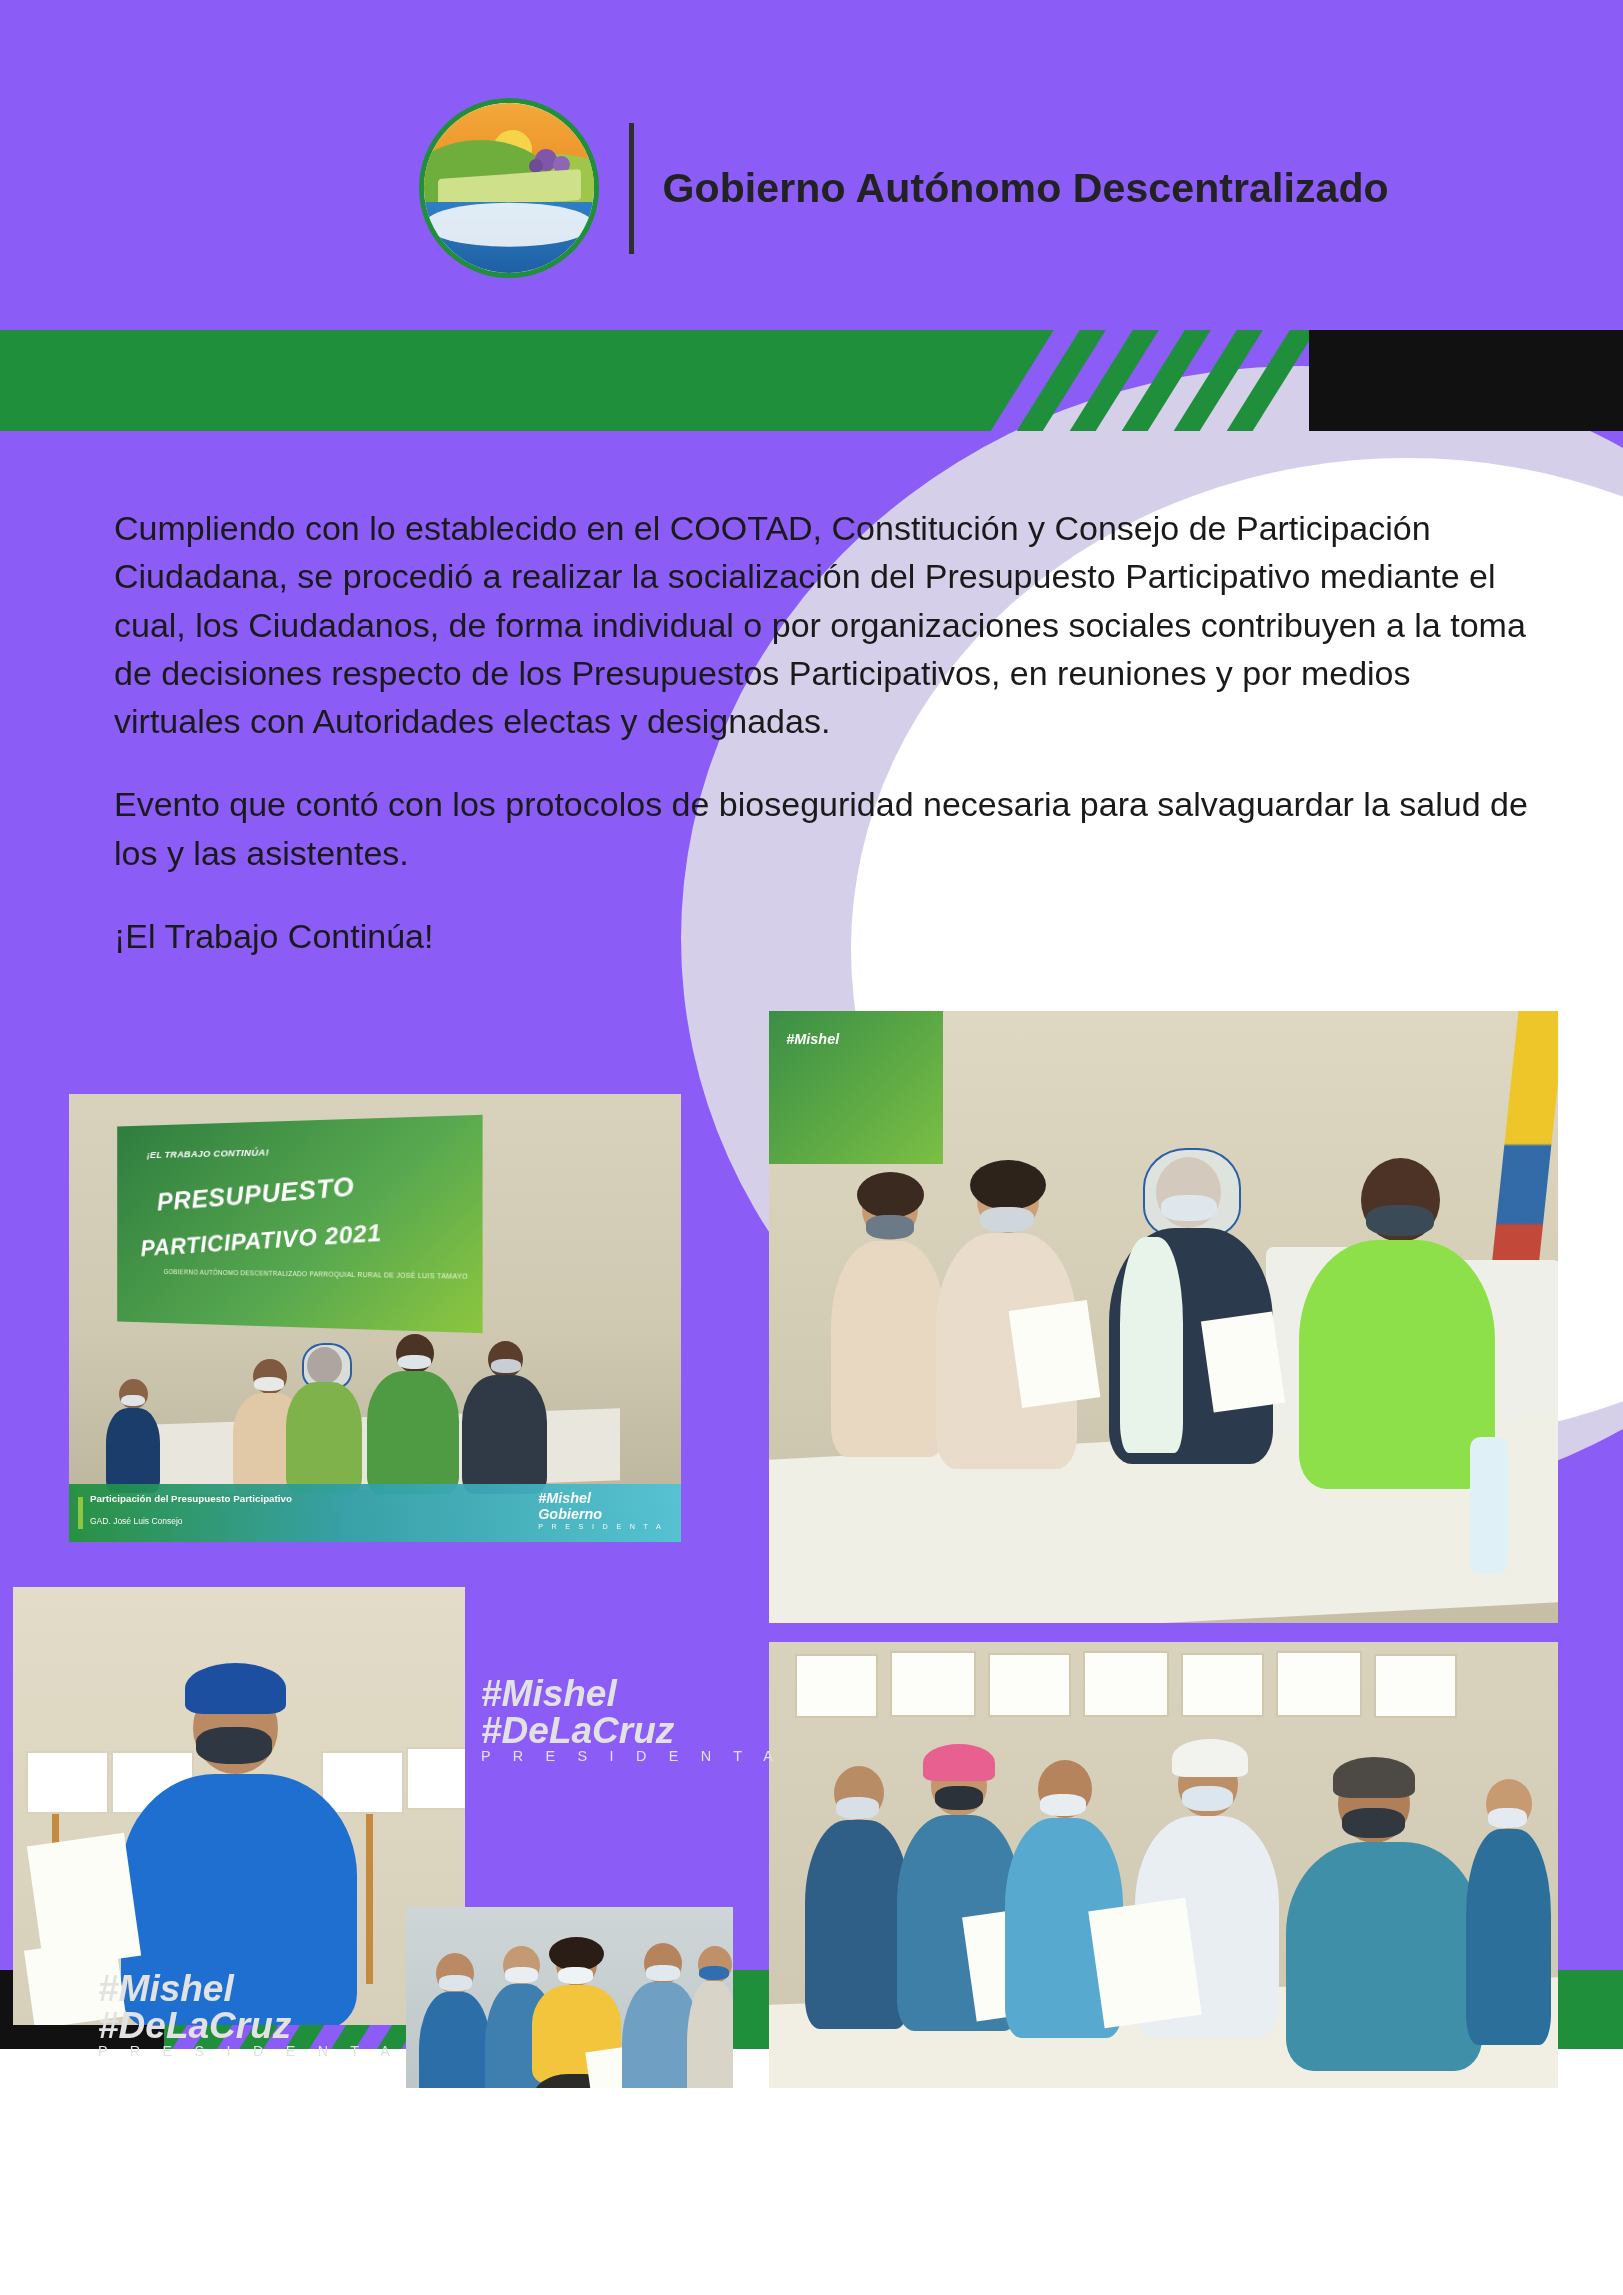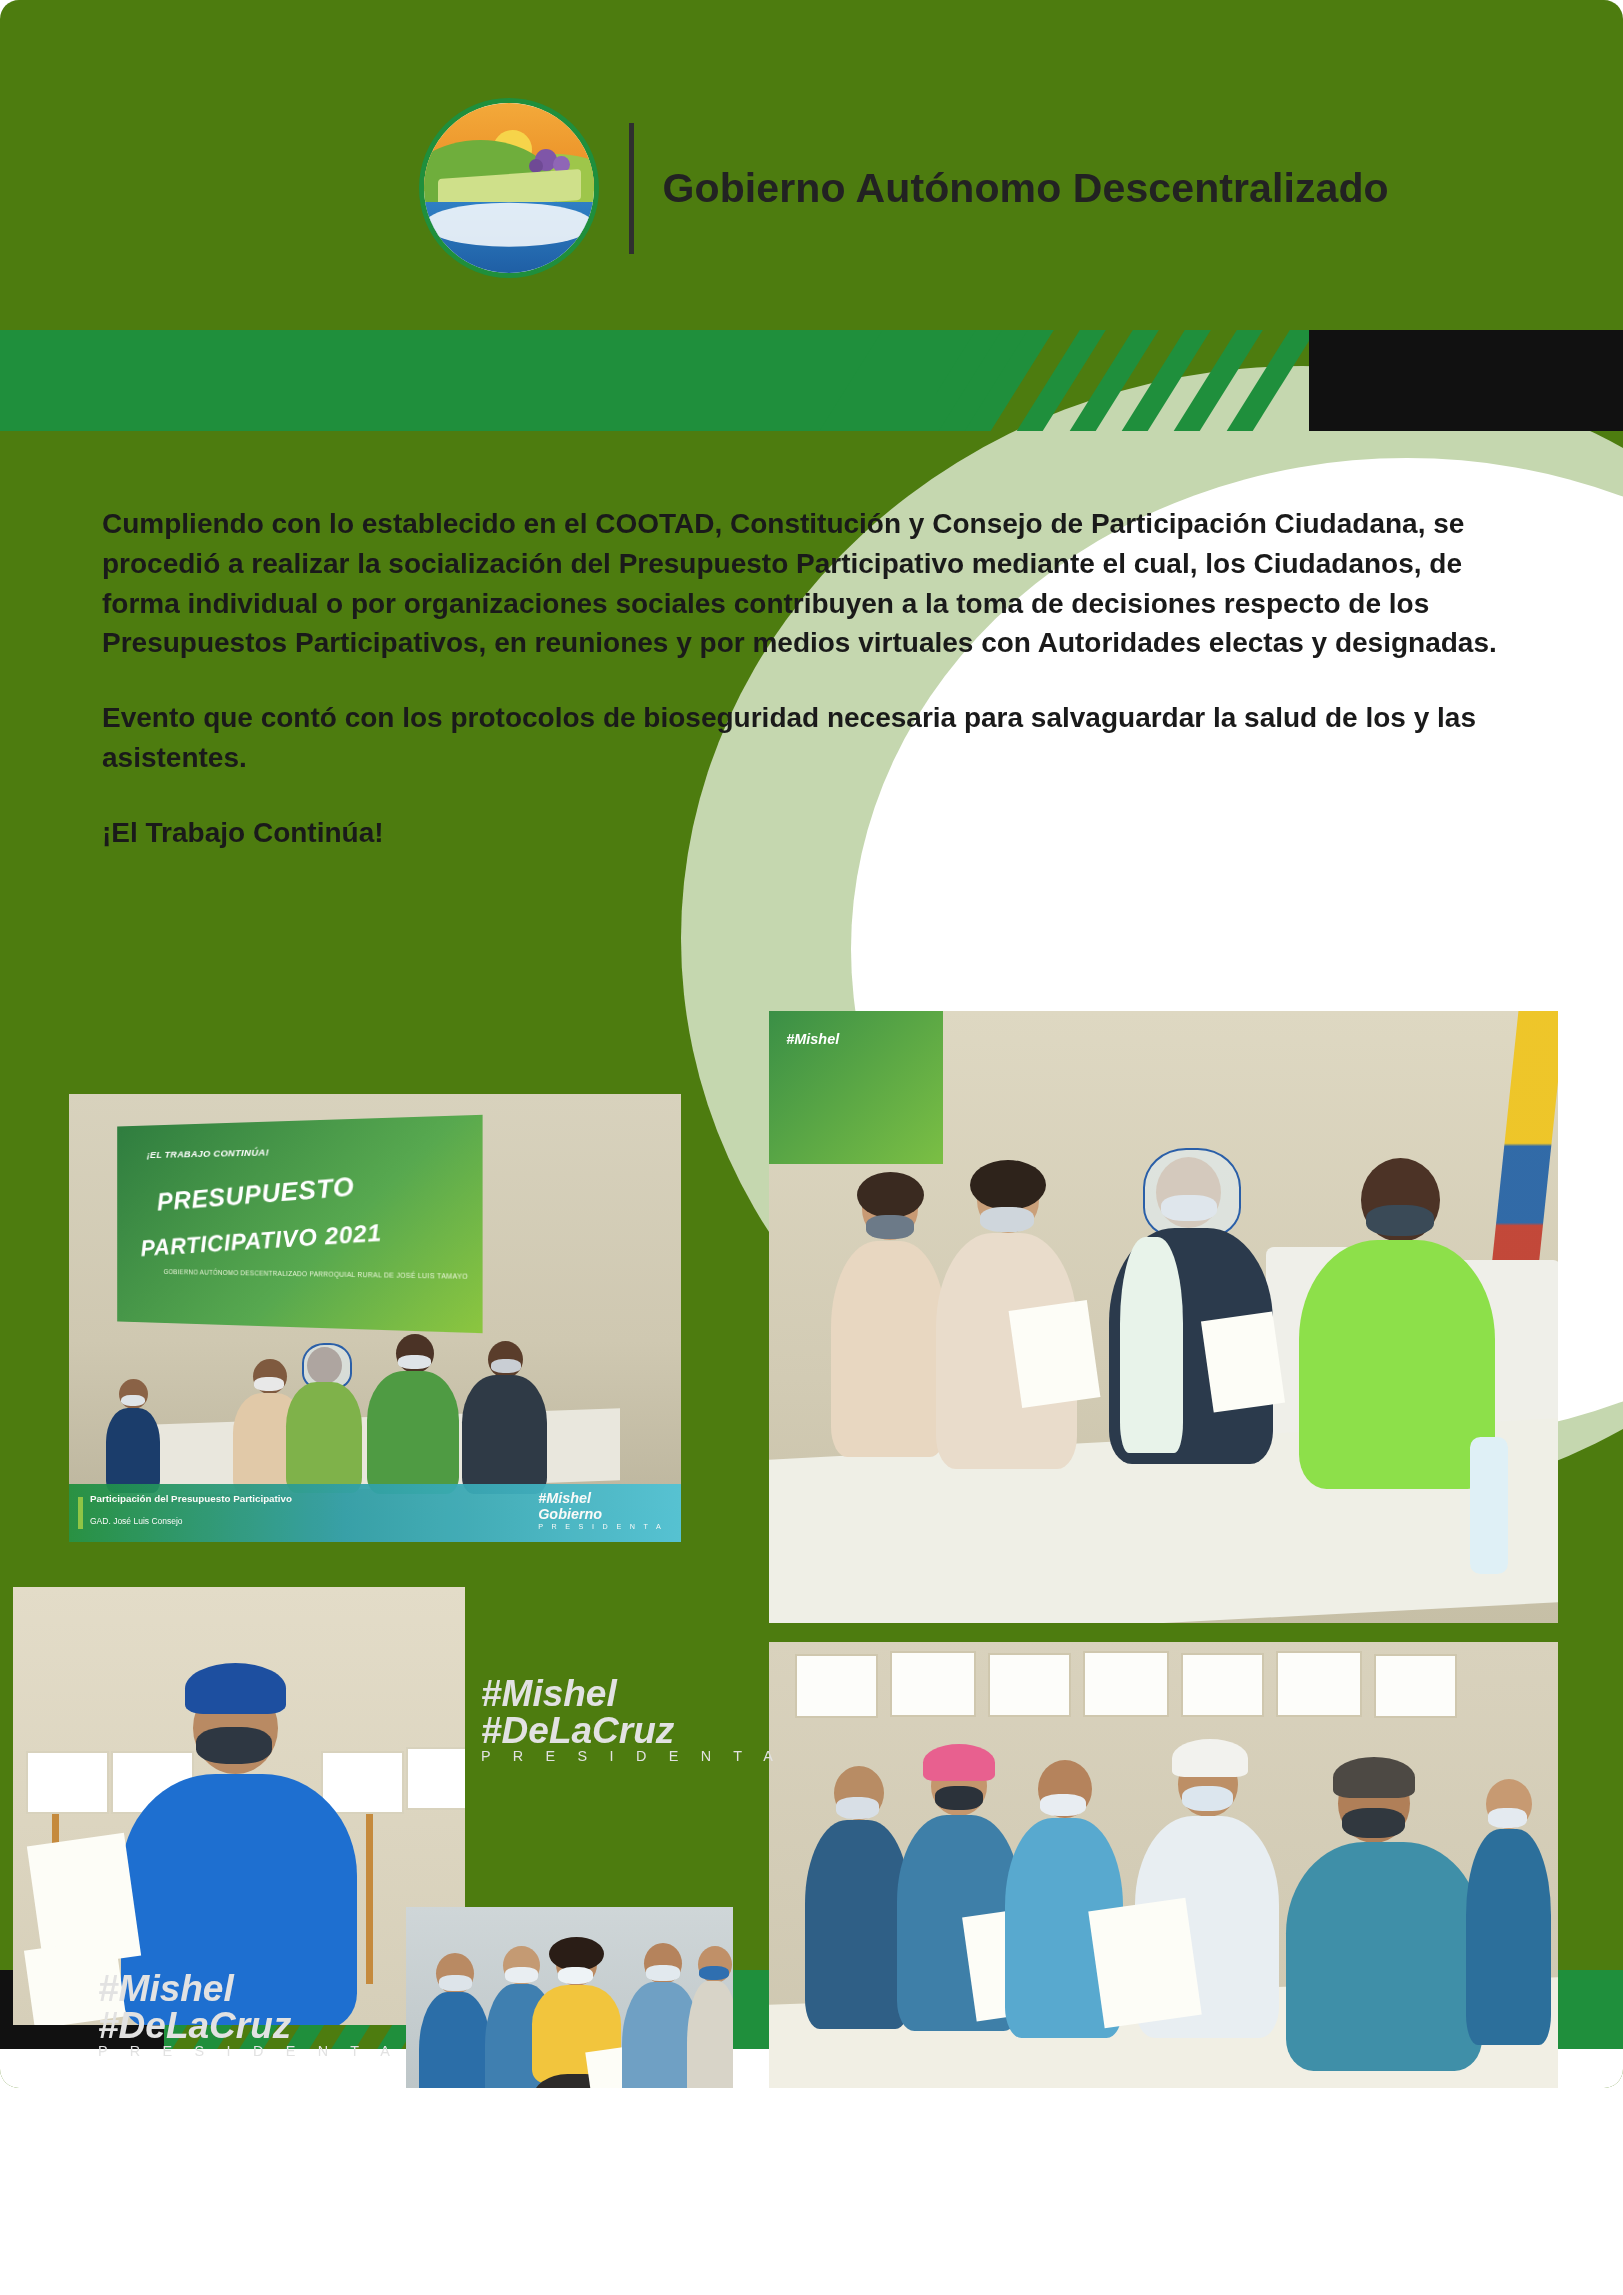--- a/index.html
+++ b/index.html
@@ -8,23 +8,22 @@
     background: #ffffff;
   }
   body {
     font-family: "Liberation Sans", sans-serif;
     color: #1a1a1a;
   }
   .page {
     position: relative;
     width: 1623px;
     height: 2088px;
-    background: #4d7c0f;
+    background: #8b5cf6;
     overflow: hidden;
-    border-radius: 19px;
   }
 
   
   .bg-swoosh {
     position: absolute;
     right: -301px;
     top: 366px;
     width: 1243px;
     height: 1145px;
     border-radius: 50%;
@@ -261,26 +260,25 @@
     width: 1440px;
     z-index: 6;
   }
   .headline {
     font-size: 42px;
     color: #1a1a1a;
     margin: 0 0 37px 0;
     font-weight: normal;
   }
   .para {
-    font-size: 28px;
+    font-size: 34px;
     line-height: 1.42;
     color: #1a1a1a;
-    margin: 0 0 35px 4px;
+    margin: 0 0 35px 16px;
     max-width: 1427px;
-    font-weight: bold;
   }
   .para.last {
     margin-bottom: 0;
   }
 
   
   .collage { position: absolute; inset: 0; z-index: 6; }
 
   .photo {
     position: absolute;

